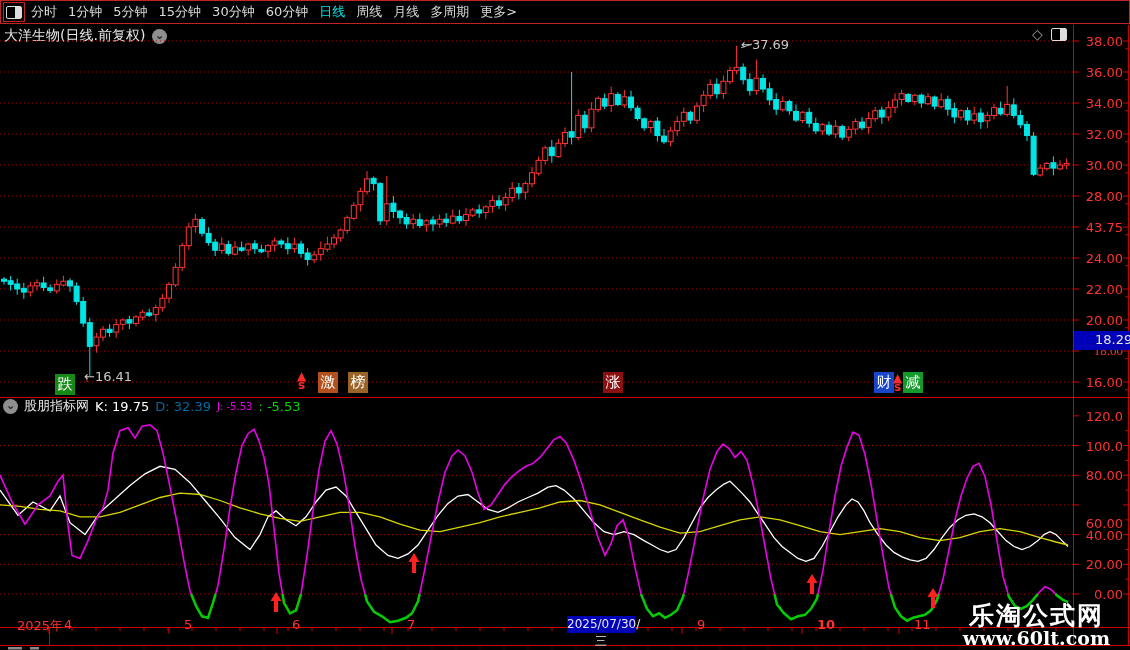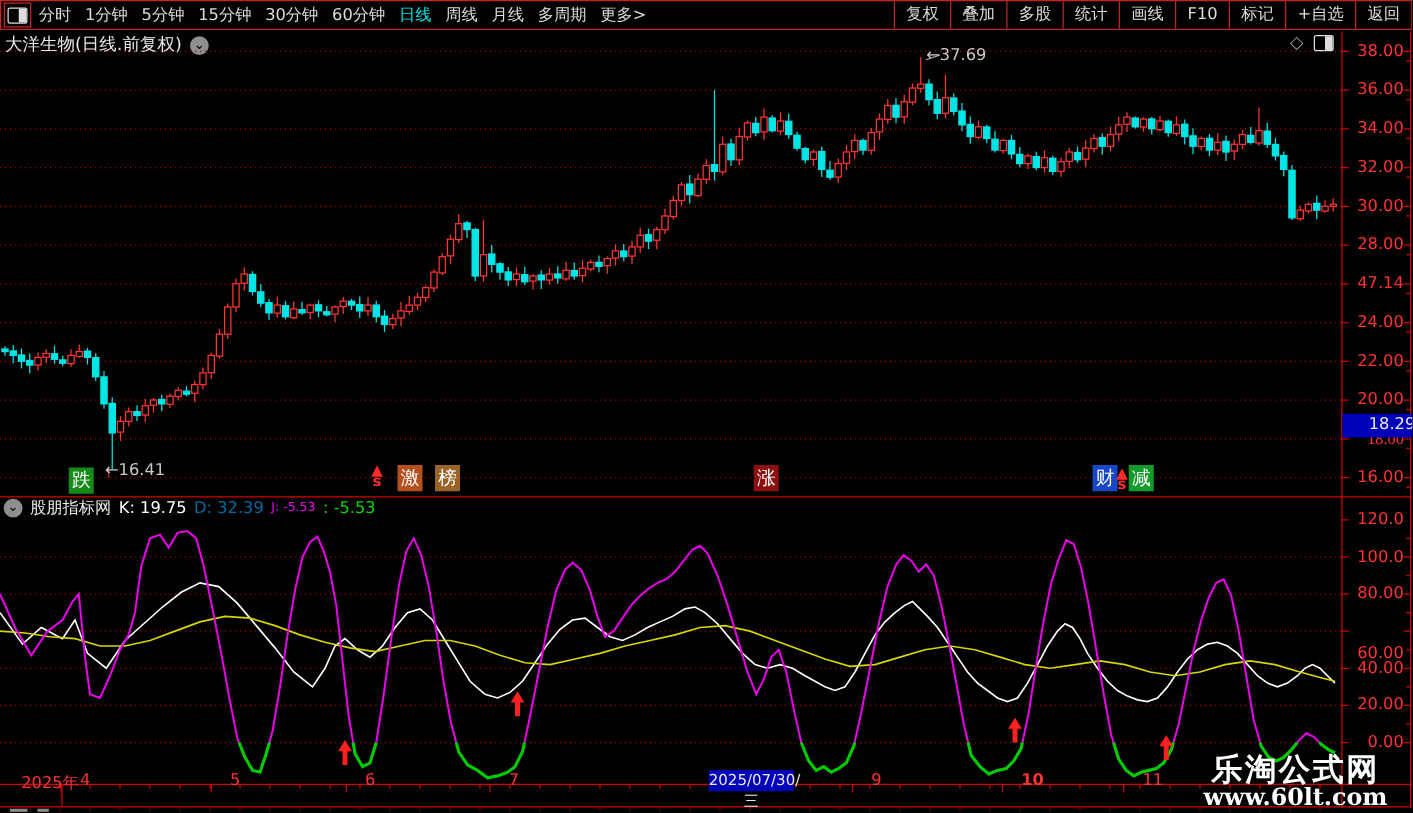--- a/index.html
+++ b/index.html
@@ -66,31 +66,20 @@
         <span class="tb-item">1分钟</span>
         <span class="tb-item">5分钟</span>
         <span class="tb-item">15分钟</span>
         <span class="tb-item">30分钟</span>
         <span class="tb-item">60分钟</span>
         <span class="tb-item active">日线</span>
         <span class="tb-item">周线</span>
         <span class="tb-item">月线</span>
         <span class="tb-item">多周期</span>
         <span class="tb-item">更多&gt;</span>
-      </div>
-    <div id="tb-right">
-        <span class="tb-rcell">复权</span>
-        <span class="tb-rcell">叠加</span>
-        <span class="tb-rcell">多股</span>
-        <span class="tb-rcell">统计</span>
-        <span class="tb-rcell">画线</span>
-        <span class="tb-rcell">F10</span>
-        <span class="tb-rcell">标记</span>
-        <span class="tb-rcell">+自选</span>
-        <span class="tb-rcell">返回</span>
       </div>
   </div>
 
   <div class="chart-title">大洋生物(日线.前复权)</div>
   <div class="circle-chevron" style="left:152px;top:29px;">⌄</div>
 
   <div id="topright-icons">
     <span class="diamond">◇</span>
     <div class="win-icon"></div>
   </div>
@@ -615,21 +604,21 @@
       <rect x="30" y="647" width="9" height="2.5" fill="#8a8a8a"></rect>
     </svg>
 
   <div id="price-labels">
       <div class="axis-label" style="left: 1073px; top: 41px;">38.00</div>
       <div class="axis-label" style="left: 1073px; top: 72px;">36.00</div>
       <div class="axis-label" style="left: 1073px; top: 103px;">34.00</div>
       <div class="axis-label" style="left: 1073px; top: 134px;">32.00</div>
       <div class="axis-label" style="left: 1073px; top: 165px;">30.00</div>
       <div class="axis-label" style="left: 1073px; top: 196px;">28.00</div>
-      <div class="axis-label" style="left: 1073px; top: 227px;">47.14</div>
+      <div class="axis-label" style="left: 1073px; top: 227px;">43.75</div>
       <div class="axis-label" style="left: 1073px; top: 258px;">24.00</div>
       <div class="axis-label" style="left: 1073px; top: 289px;">22.00</div>
       <div class="axis-label" style="left: 1073px; top: 320px;">20.00</div>
       <div class="axis-label" style="left: 1073px; top: 351px; font-family: Liberation Serif, serif;">18.00</div>
       <div class="axis-label" style="left: 1073px; top: 382px;">16.00</div>
     </div>
   <div class="price-highlight" style="left:1074px;top:331px;width:49px;height:17px;">18.29</div>
 
   <div class="annotation" style="left:741px;top:37px;">←37.69</div>
   <div class="annotation" style="left:84px;top:369px;">←16.41</div>

